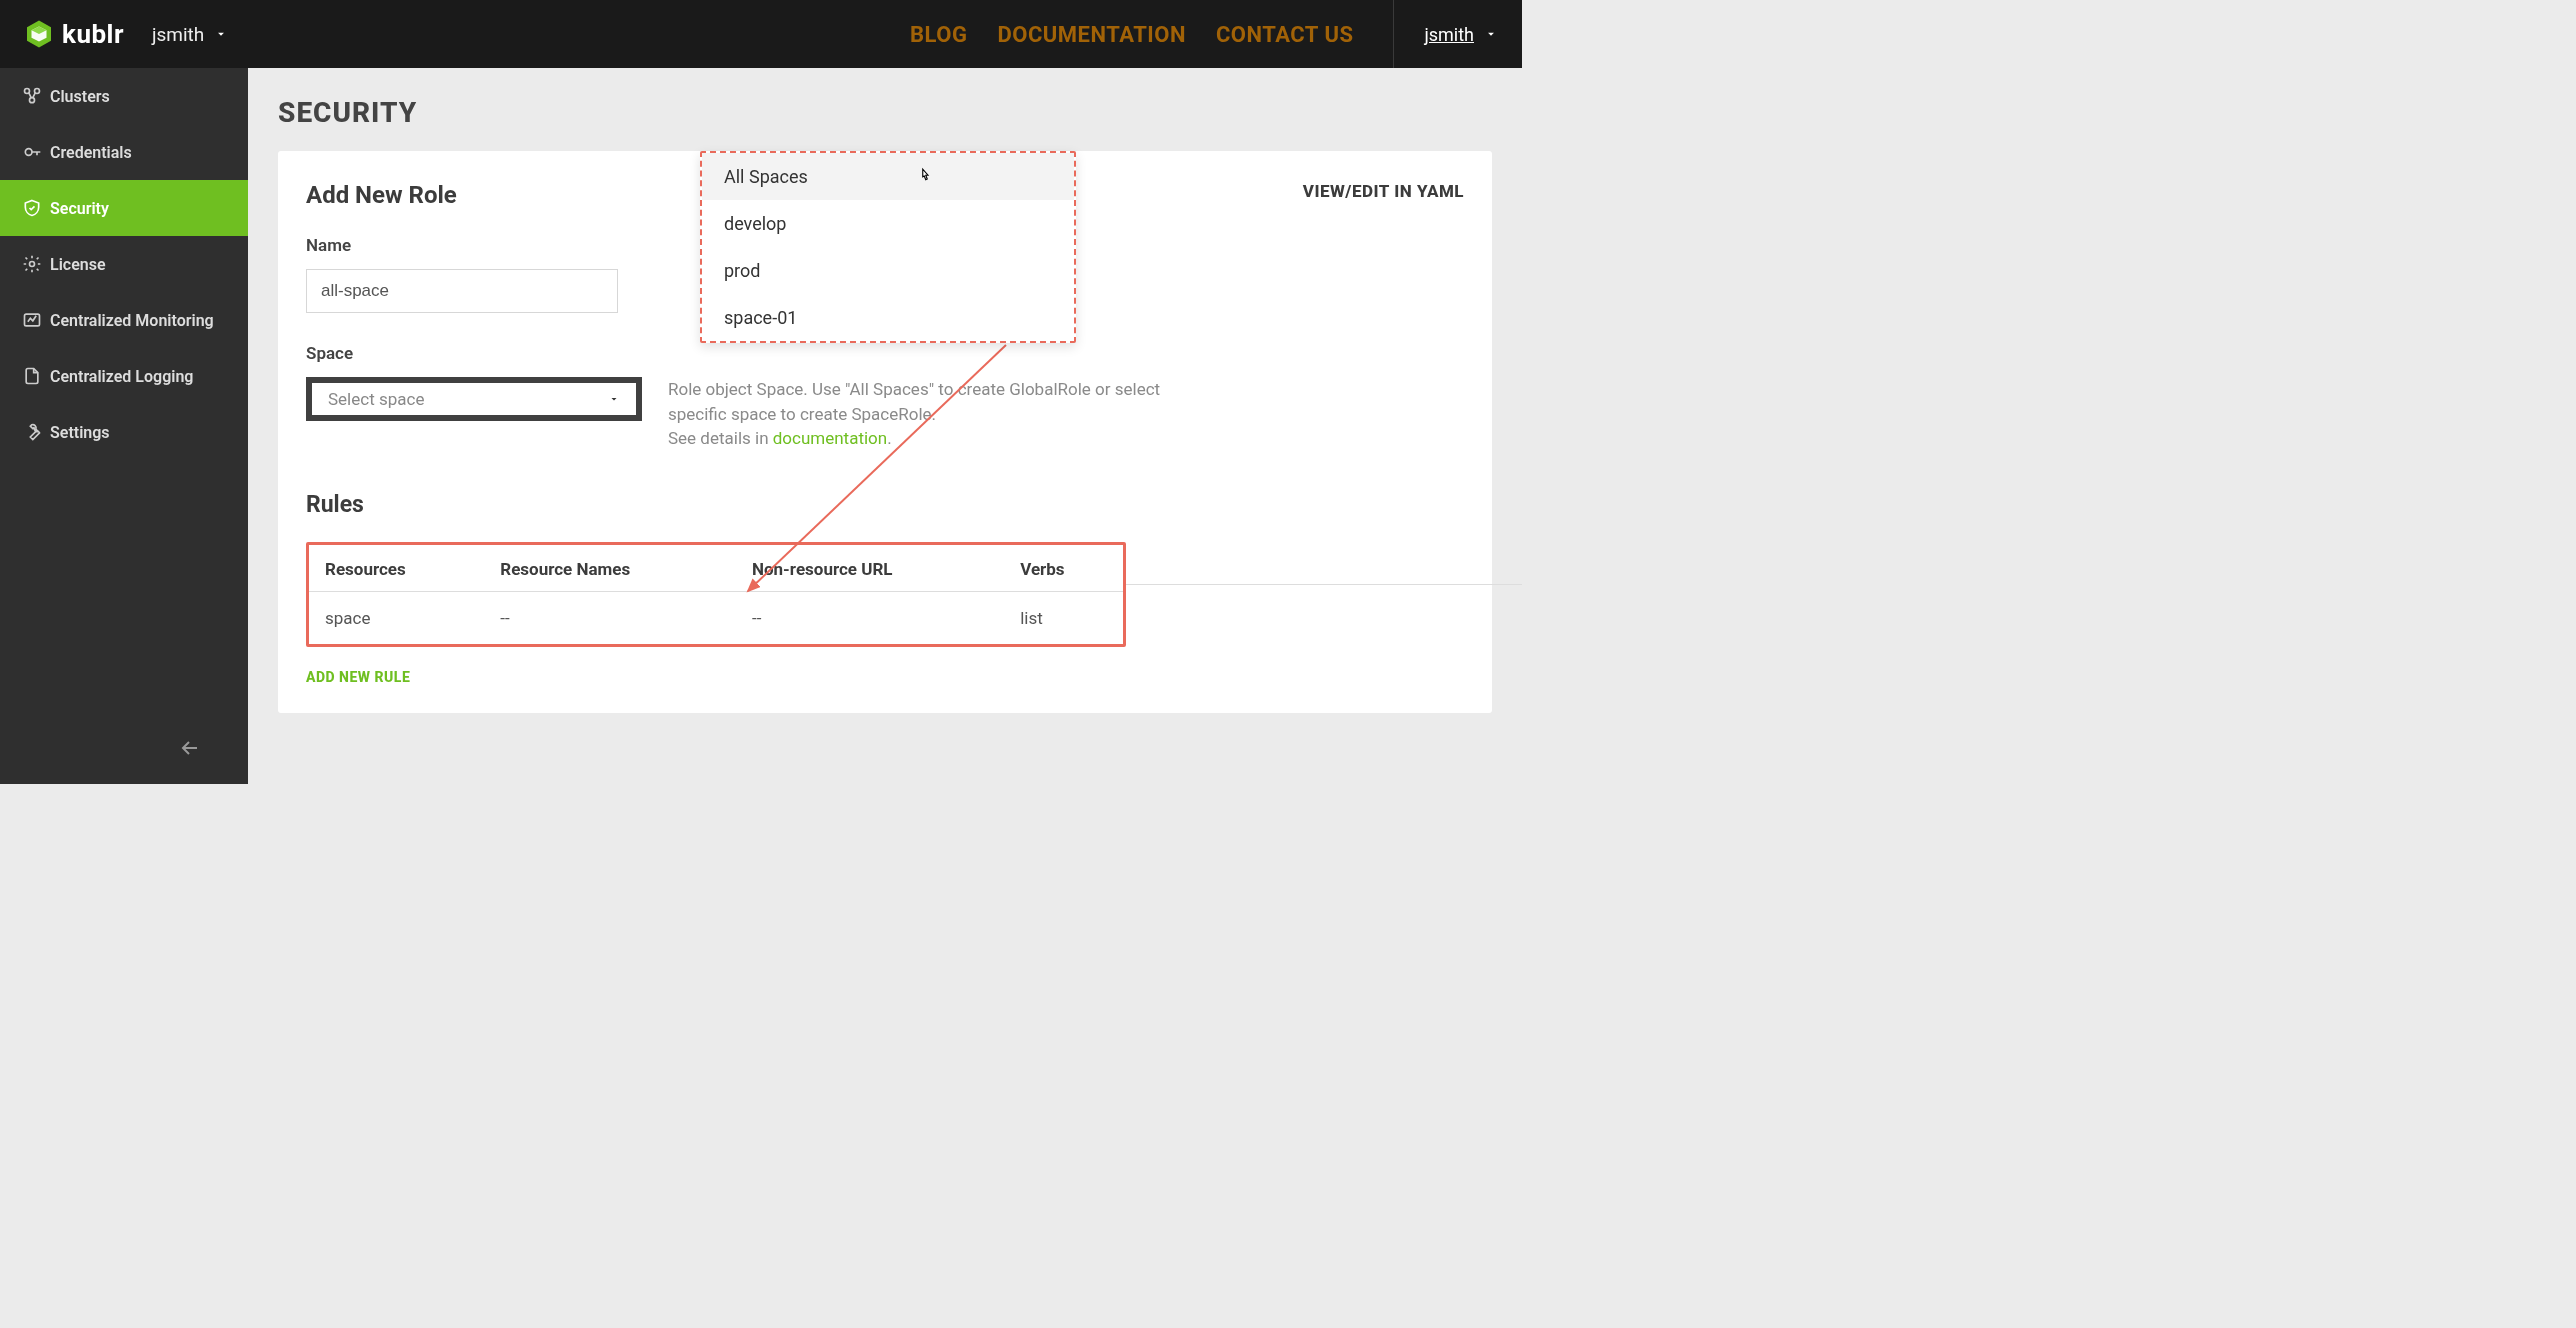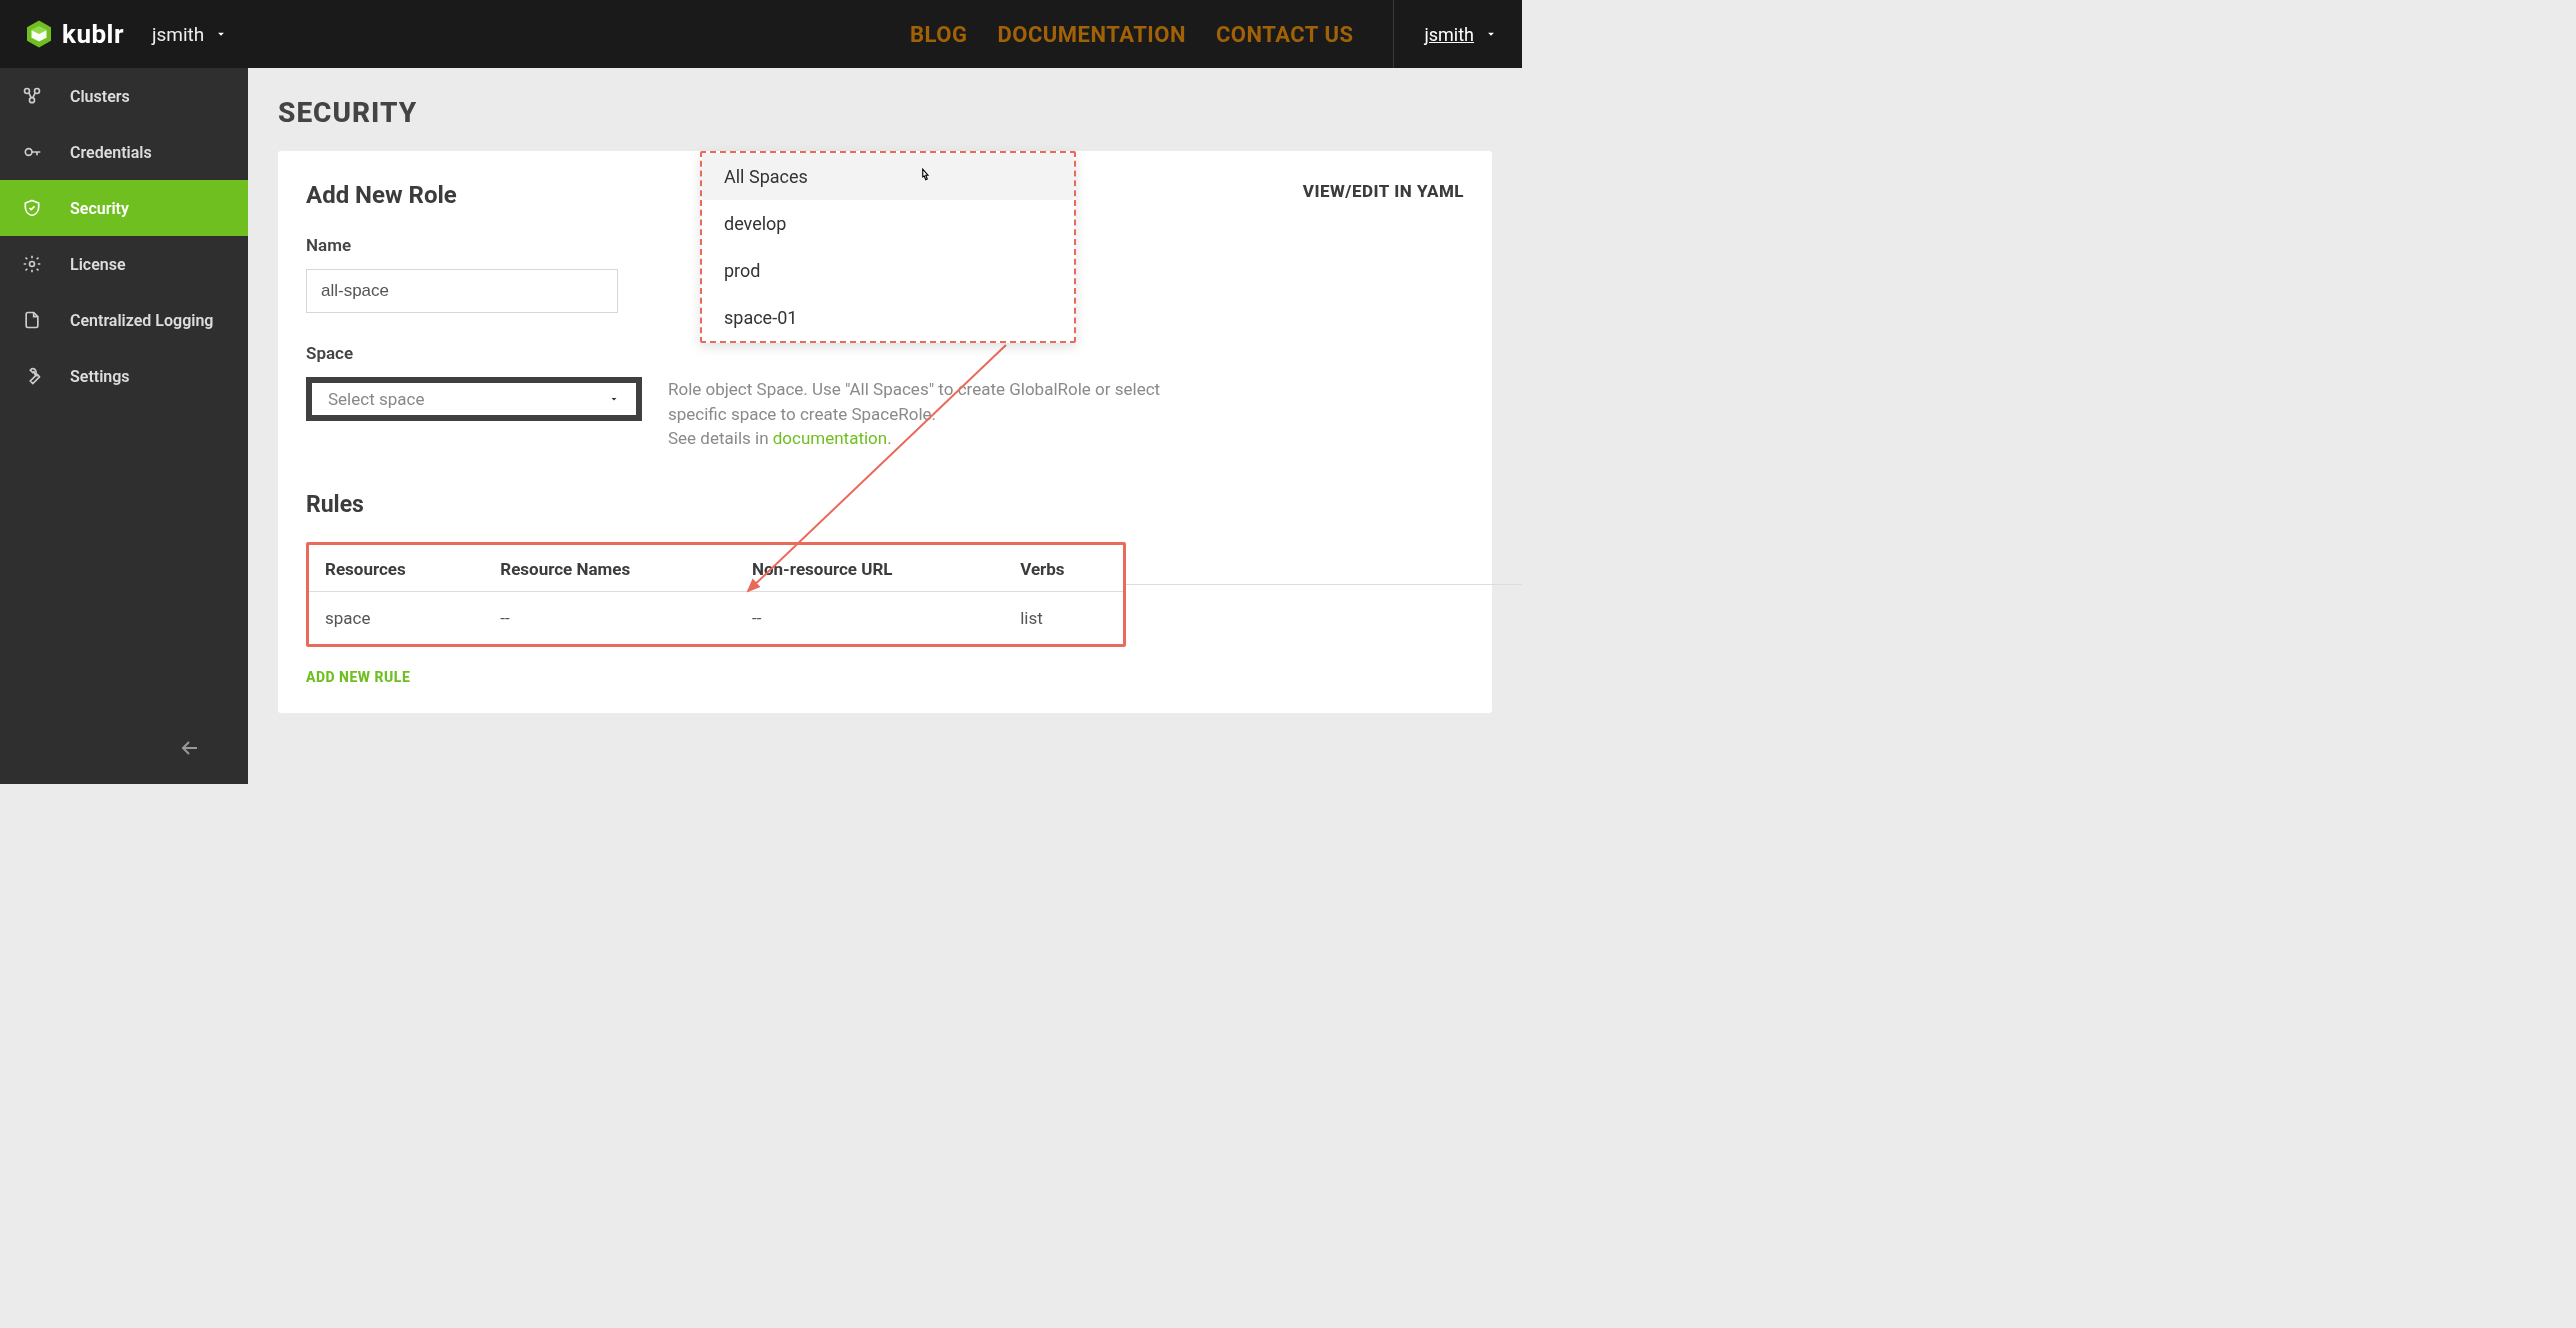--- a/index.html
+++ b/index.html
@@ -11,21 +11,21 @@
   .topbar { display: flex; align-items: center; background: #1a1a1a; color: #fff; height: 68px; padding: 0 24px; }
   .logo { display: flex; align-items: center; gap: 8px; font-size: 26px; font-weight: 700; letter-spacing: 0.5px; }
   .logo-mark { width: 30px; height: 30px; }
   .space-switcher { margin-left: 28px; display: flex; align-items: center; gap: 10px; font-size: 19px; font-weight: 400; color: #eee; cursor: pointer; }
   .topnav { margin-left: auto; display: flex; align-items: center; gap: 30px; }
   .topnav a { color: #a16207; text-decoration: none; font-weight: 700; font-size: 22px; letter-spacing: 0.5px; }
   .user-menu { display: flex; align-items: center; gap: 10px; padding-left: 30px; margin-left: 10px; border-left: 1px solid #3a3a3a; height: 68px; font-size: 18px; cursor: pointer; text-decoration: underline; }
   
   .shell { flex: 1; display: flex; min-height: 0; }
   .sidebar { width: 248px; background: #2f2f2f; color: #ddd; display: flex; flex-direction: column; }
-  .nav-item { display: flex; align-items: center; gap: 28px; padding: 0 22px; height: 56px; font-size: 16px; font-weight: 600; cursor: pointer; }
+  .nav-item { display: flex; align-items: center; gap: 8px; padding: 0 22px; height: 56px; font-size: 16px; font-weight: 600; cursor: pointer; }
   .nav-item.active { background: #6fbf21; color: #fff; }
   .nav-item .icon { width: 20px; height: 20px; display: flex; align-items: center; justify-content: center; }
   .sidebar-bottom { margin-top: auto; padding: 18px; }
   .back-arrow { color: #888; font-size: 24px; cursor: pointer; display:inline-block; margin-left: 160px;}
   
   .main { flex: 1; padding: 28px 30px; overflow: auto; background: #ebebeb; position: relative; }
   .page-title { font-size: 28px; font-weight: 800; letter-spacing: 1px; color: #444; margin-bottom: 22px; }
   
   .card { background: #fff; border-radius: 3px; padding: 30px 28px 28px; position: relative; }
   .card-header-row { display: flex; justify-content: space-between; align-items: flex-start; }
@@ -124,20 +124,29 @@
         <span>Security</span>
       </div>
       <div class="nav-item">
         <span class="icon">
           <svg width="20" height="20" viewBox="0 0 24 24" fill="none" stroke="#ccc" stroke-width="2">
               <circle cx="12" cy="12" r="3"></circle>
               <path d="M12 2v3M12 19v3M4.2 4.2l2.1 2.1M17.7 17.7l2.1 2.1M2 12h3M19 12h3M4.2 19.8l2.1-2.1M17.7 6.3l2.1-2.1"></path>
             </svg>
         </span>
         <span>License</span>
+      </div>
+      <div class="nav-item">
+        <span class="icon">
+          <svg width="20" height="20" viewBox="0 0 24 24" fill="none" stroke="#ccc" stroke-width="2">
+              <rect x="3" y="5" width="18" height="14" rx="2"></rect>
+              <path d="M7 14l3-4 3 3 4-6"></path>
+            </svg>
+        </span>
+        <span>Centralized Monitoring</span>
       </div>
       <div class="nav-item">
         <span class="icon">
           <svg width="20" height="20" viewBox="0 0 24 24" fill="none" stroke="#ccc" stroke-width="2">
               <path d="M14 3H7a2 2 0 0 0-2 2v14a2 2 0 0 0 2 2h10a2 2 0 0 0 2-2V8z"></path>
               <path d="M14 3v5h5"></path>
             </svg>
         </span>
         <span>Centralized Logging</span>
       </div>

